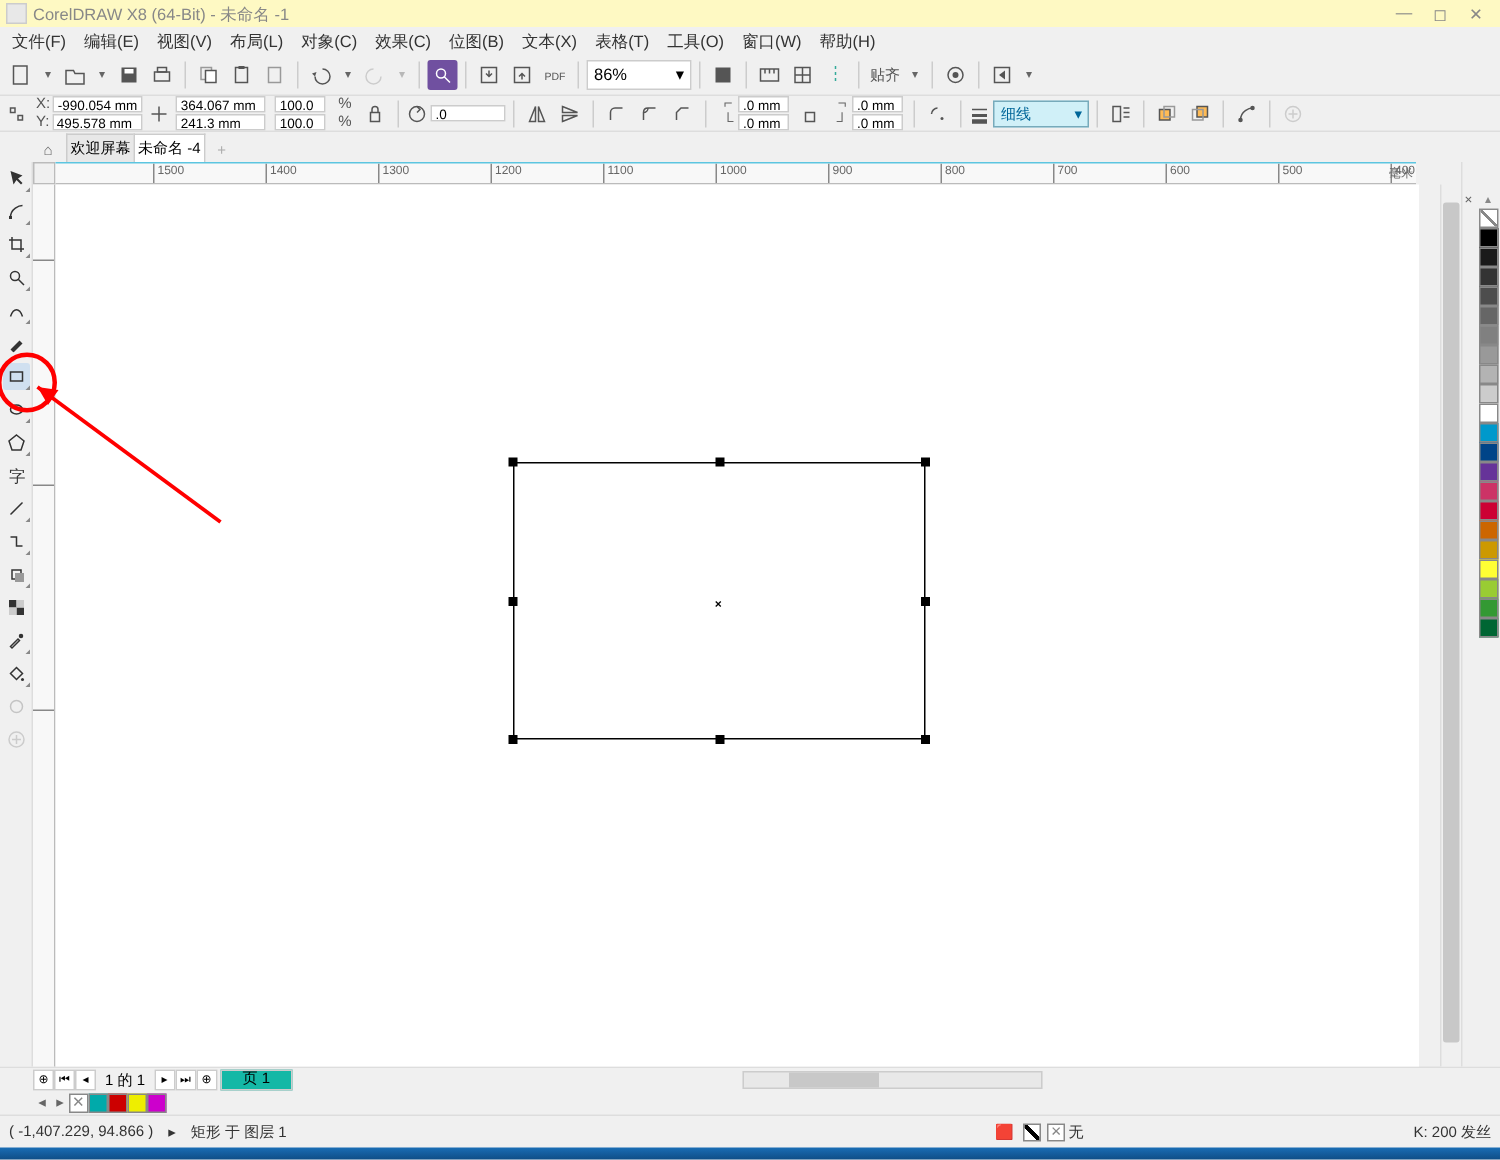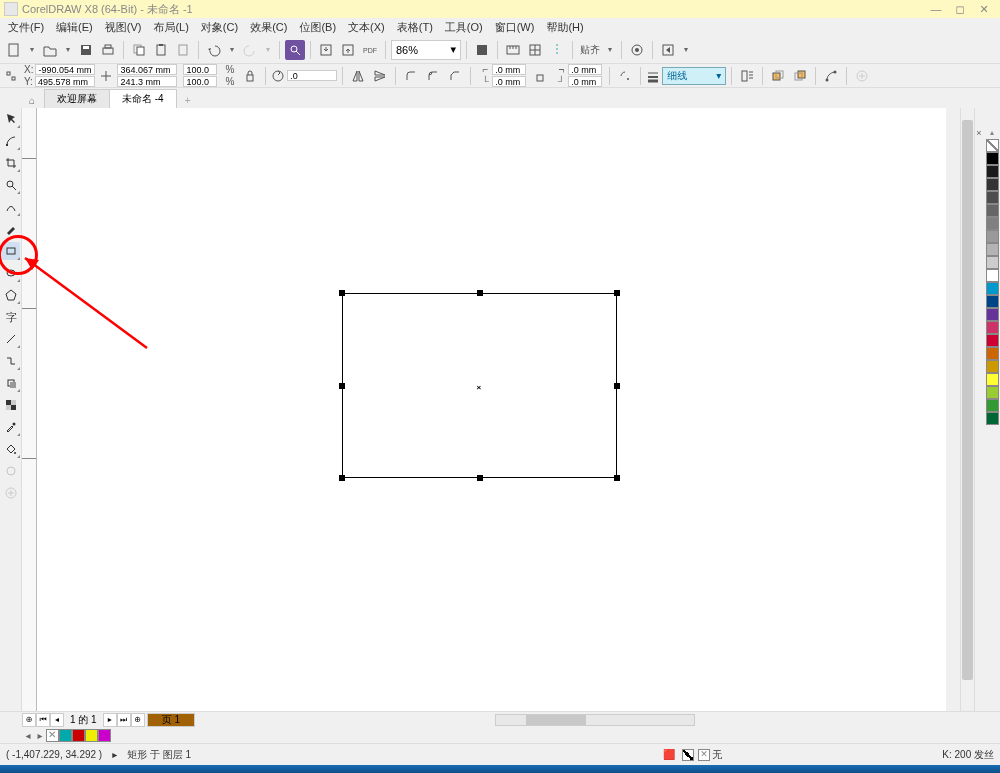--- a/index.html
+++ b/index.html
@@ -25,21 +25,21 @@
 
 .prop-bar { height: 24px; background: #f0f0f0; border-bottom: 1px solid #ddd; display: flex; align-items: center; padding: 0 4px; gap: 2px; font-size: 10px; }
 .prop-group { display: flex; flex-direction: column; margin: 0 2px; }
 .prop-row { display: flex; align-items: center; height: 12px; }
 .prop-input { width: 60px; height: 11px; border: 1px solid #ccc; background: #fff; font-size: 9px; padding: 0 2px; }
 .prop-input.sm { width: 34px; }
 .prop-icon { width: 14px; height: 14px; display: flex; align-items: center; justify-content: center; color: #666; }
 
 
 .doc-tabs { height: 20px; background: #f0f0f0; display: flex; align-items: flex-end; padding-left: 20px; font-size: 10px; }
-.doc-tab { padding: 2px 12px; border: 1px solid #ccc; border-bottom: none; background: #e8e8e8; margin-right: -1px; cursor: pointer; }
+.doc-tab { padding: 2px 2px; border: 1px solid #ccc; border-bottom: none; background: #e8e8e8; margin-right: -1px; cursor: pointer; }
 .doc-tab.active { background: #fff; }
 .home-icon { width: 16px; height: 16px; margin: 0 4px; color: #666; display:flex; align-items:center; justify-content:center; }
 
 
 .main { display: flex; height: 603px; background: #f0f0f0; }
 .toolbox { width: 22px; background: #f0f0f0; border-right: 1px solid #ddd; display: flex; flex-direction: column; align-items: center; padding-top: 2px; gap: 4px; }
 .tool-btn { width: 18px; height: 18px; display: flex; align-items: center; justify-content: center; cursor: pointer; color: #555; border-radius: 2px; position: relative; }
 .tool-btn.selected { background: #d0e0f0; }
 .tool-btn .fly { position: absolute; bottom: 0; right: 0; width: 0; height: 0; border-right: 3px solid #888; border-top: 3px solid transparent; }
 
@@ -78,21 +78,21 @@
 
 
 .palette { width: 16px; background: #f0f0f0; display: flex; flex-direction: column; align-items: center; padding-top: 20px; gap: 0; }
 .swatch { width: 13px; height: 13px; border: 1px solid #888; cursor: pointer; }
 .swatch.none { background: #fff; position: relative; }
 .swatch.none::after { content: ""; position: absolute; left: 0; top: 0; right: 0; bottom: 0; background: linear-gradient(to top right, transparent 45%, #888 45%, #888 55%, transparent 55%); }
 
 
 .page-nav { height: 16px; background: #f0f0f0; border-top: 1px solid #ddd; display: flex; align-items: center; font-size: 10px; padding-left: 22px; }
 .page-nav .nav-btn { width: 14px; height: 14px; border: 1px solid #ccc; background: #fff; display: flex; align-items: center; justify-content: center; font-size: 8px; cursor: pointer; }
-.page-nav .page-tab { padding: 0 14px; border: 1px solid #ccc; background: #a16207; height: 14px; line-height: 12px; margin-left: 2px;}
+.page-nav .page-tab { padding: 0 14px; border: 1px solid #ccc; background: #14b8a6; height: 14px; line-height: 12px; margin-left: 2px;}
 .page-nav .pg-label { padding: 0 6px; }
 .page-nav .hscroll { flex: 1; margin: 0 10px 0 300px; height: 12px; background: #e8e8e8; border: 1px solid #ccc; position: relative; max-width: 200px; }
 .page-nav .hscroll .thumb { position: absolute; left: 30px; width: 60px; top: 0; bottom: 0; background: #c8c8c8; }
 
 .bottom-palette { height: 16px; background: #f0f0f0; display: flex; align-items: center; padding-left: 22px; gap: 0; }
 .bottom-palette .nav { width: 12px; text-align: center; font-size: 10px; color: #666; cursor: pointer; }
 .bottom-palette .swatch-h { width: 13px; height: 13px; border: 1px solid #888; cursor: pointer; }
 .bottom-palette .swatch-h.none { background: #fff; position: relative; }
 .bottom-palette .swatch-h.none::after { content: "✕"; position: absolute; font-size: 10px; left: 1px; top: -1px; color: #888; }
 
@@ -565,20 +565,35 @@
         <svg width="12" height="12">
           <circle cx="6" cy="6" r="5" fill="none" stroke="#ccc"></circle>
           <line x1="6" y1="3" x2="6" y2="9" stroke="#ccc"></line>
           <line x1="3" y1="6" x2="9" y2="6" stroke="#ccc"></line>
         </svg>
       </span>
   </div>
 
   <div class="canvas-wrap">
     <div class="ruler-corner"></div>
+    <div class="ruler-h">
+      <span class="tick" style="left:65px">1500</span>
+      <span class="tick" style="left:140px">1400</span>
+      <span class="tick" style="left:215px">1300</span>
+      <span class="tick" style="left:290px">1200</span>
+      <span class="tick" style="left:365px">1100</span>
+      <span class="tick" style="left:440px">1000</span>
+      <span class="tick" style="left:515px">900</span>
+      <span class="tick" style="left:590px">800</span>
+      <span class="tick" style="left:665px">700</span>
+      <span class="tick" style="left:740px">600</span>
+      <span class="tick" style="left:815px">500</span>
+      <span class="tick" style="left:890px">400</span>
+      <span style="position:absolute;right:2px;top:1px">毫米</span>
+    </div>
     <div class="canvas-body">
       <div class="ruler-v">
         <span class="tick" style="top:50px"></span>
         <span class="tick" style="top:200px"></span>
         <span class="tick" style="top:350px"></span>
       </div>
       <div class="canvas">
 
         <div class="shape-rect" style="left:305px; top:185px; width:275px; height:185px;">
           <span class="handle tl"></span>
@@ -653,21 +668,21 @@
   <span class="nav">◂</span>
   <span class="nav">▸</span>
   <span class="swatch-h none"></span>
   <span class="swatch-h" style="background:#0aa"></span>
   <span class="swatch-h" style="background:#c00"></span>
   <span class="swatch-h" style="background:#ee0"></span>
   <span class="swatch-h" style="background:#c0c"></span>
 </div>
 
 <div class="status-bar">
-  <span>( -1,407.229, 34.292 )</span>
+  <span>( -1,407.229, 94.866 )</span>
   <span style="margin:0 10px">▸</span>
   <span>矩形 于 图层 1</span>
   <span class="sep"></span>
   <span style="margin-right:4px">🟥</span>
   <span class="sw diag"></span>
   <span class="sw none"></span>
   <span>无</span>
   <span style="width:220px"></span>
   <span>K: 200 发丝</span>
 </div>

